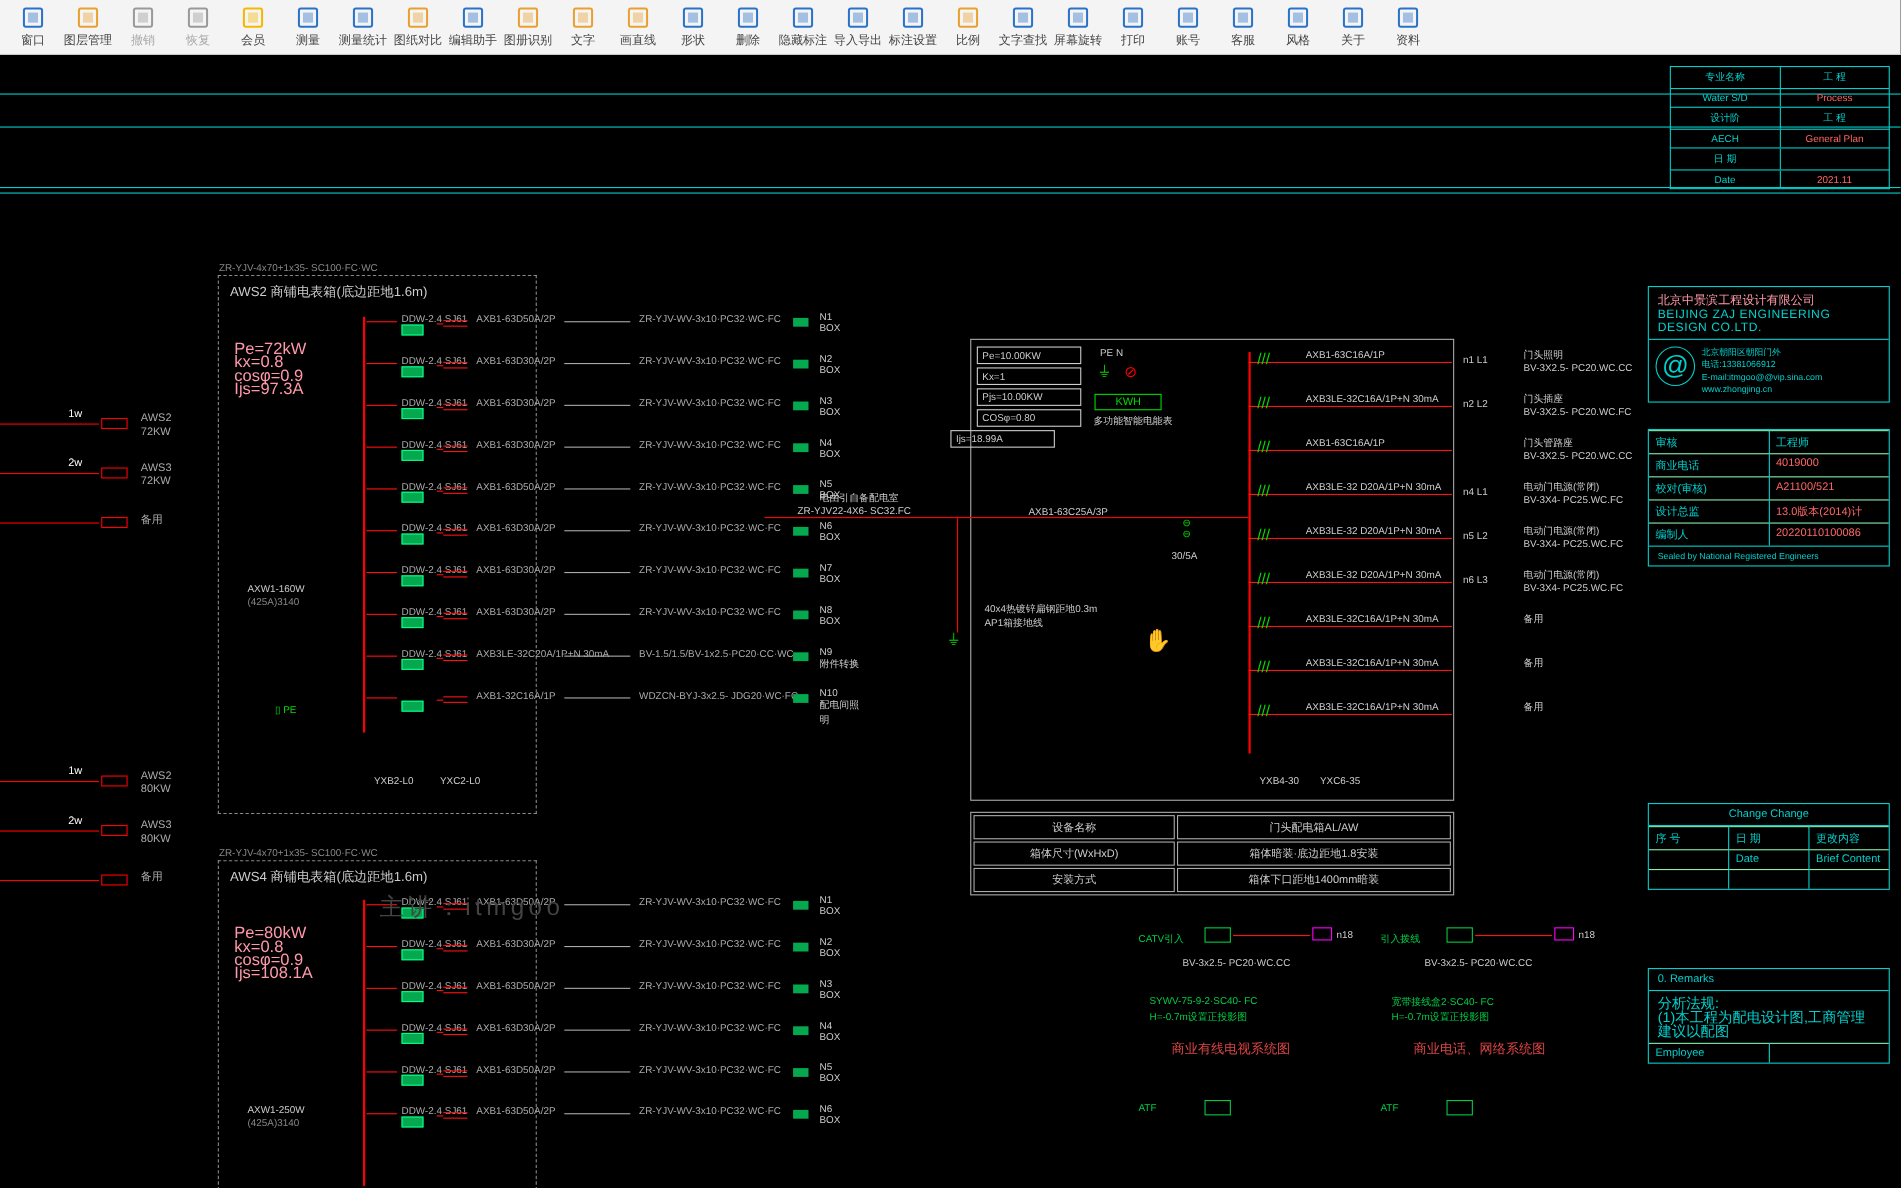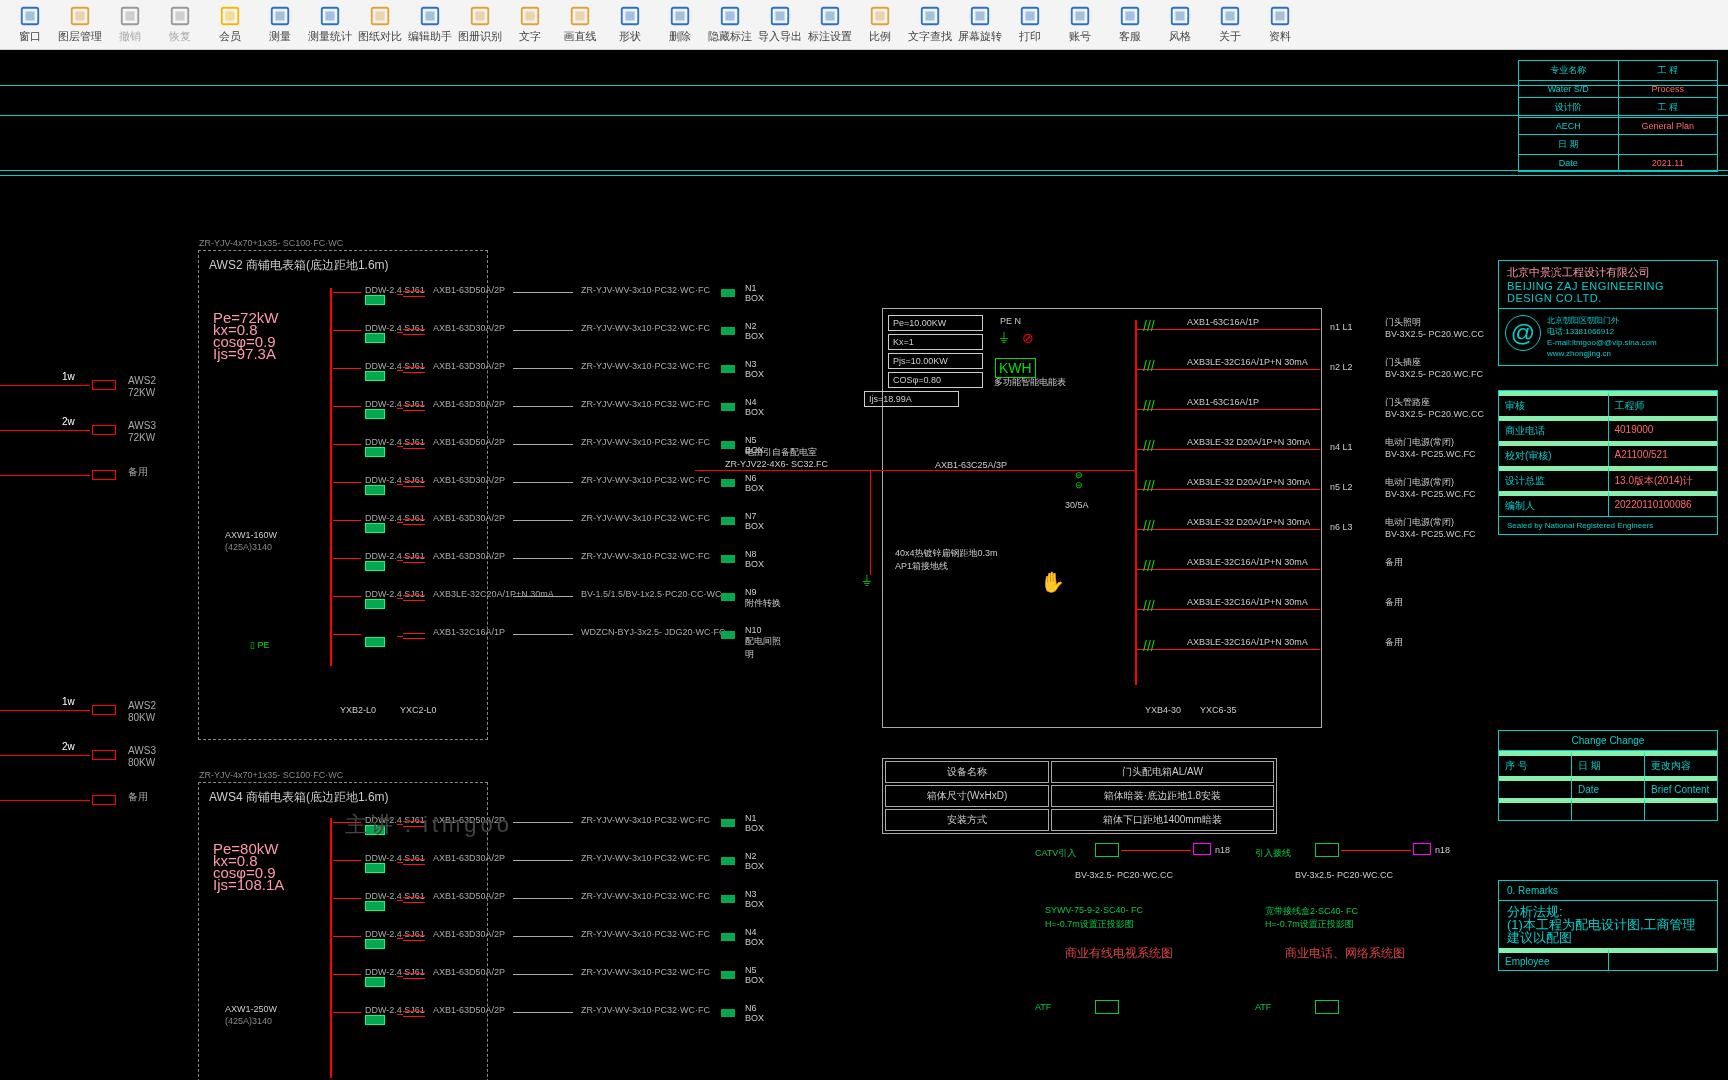--- a/index.html
+++ b/index.html
@@ -63,25 +63,25 @@
 .commred{position:absolute;height:1px;background:#f11}
 
 .titleblock{position:absolute;right:10px;top:10px;width:200px}
 .tbrow{display:flex;border:1px solid #00d0cc;border-top:none}
 .tbrow:first-child{border-top:1px solid #00d0cc}
 .tbcell{flex:1;font-size:9px;color:#00d0cc;padding:3px 6px;text-align:center;border-right:1px solid #00d0cc}
 .tbcell:last-child{border-right:none}
 .infoblock{position:absolute;right:10px;width:220px;border:1px solid #00d0cc;color:#00d0cc;font-size:10px}
 .infoblock .hdr{padding:4px 8px;border-bottom:1px solid #00d0cc}
 .infoblock .row{display:flex}
-.infoblock .row>div{padding:3px 6px;border-right:1px solid #00d0cc;border-top:5px solid #86efac;flex:1}
+.infoblock .row>div{padding:3px 6px;border-right:1px solid #00d0cc;border-top:1px solid #86efac;flex:1}
 .infoblock .row>div:last-child{border-right:none}
 .atsym{color:#00d0cc;font-size:24px;border:1px solid #00d0cc;border-radius:50%;width:36px;height:36px;display:flex;align-items:center;justify-content:center}
 .watermark{position:absolute;color:#444;font-size:22px;font-weight:300;left:345px;top:760px;letter-spacing:4px}
-.kwh{position:absolute;border:1px solid #0d0;color:#0d0;font-size:14px;padding:1px 3px}
+.kwh{position:absolute;border:1px solid #0d0;color:#0d0;font-size:10px;padding:1px 18px}
 </style>
 </head>
 <body>
 
 <div class="toolbar">
 
 <div class="tbtn">
       <div class="tico">
         <svg viewBox="0 0 24 24">
           <rect x="3" y="3" width="18" height="18" rx="2" fill="none" stroke="#2a72c8" stroke-width="2"></rect>
@@ -677,21 +677,21 @@
       <div class="diag" style="left:8px;top:-2px">///</div>
       <div class="cblbl" style="left:52px;top:-3px">AXB3LE-32C16A/1P+N 30mA</div>
       <div class="out" style="left:195px;top:2px"></div>
       <div class="out" style="left:250px;top:-4px">备用</div>
       <div class="cable" style="left:250px;top:9px"></div>
     </div>
     </div>
   <div class="subttl" style="left:1145px;top:655px;color:#ccc">YXB4-30</div>
   <div class="subttl" style="left:1200px;top:655px;color:#ccc">YXC6-35</div>
 
-  <table class="aptbl" style="left:882px;top:708px;width:395px">
+  <table class="aptbl" style="left:882px;top:688px;width:440px">
     <tbody>
         <tr>
           <td>设备名称</td>
           <td>门头配电箱AL/AW</td>
         </tr>
     <tr>
           <td>箱体尺寸(WxHxD)</td>
           <td>箱体暗装·底边距地1.8安装</td>
         </tr>
     <tr>

